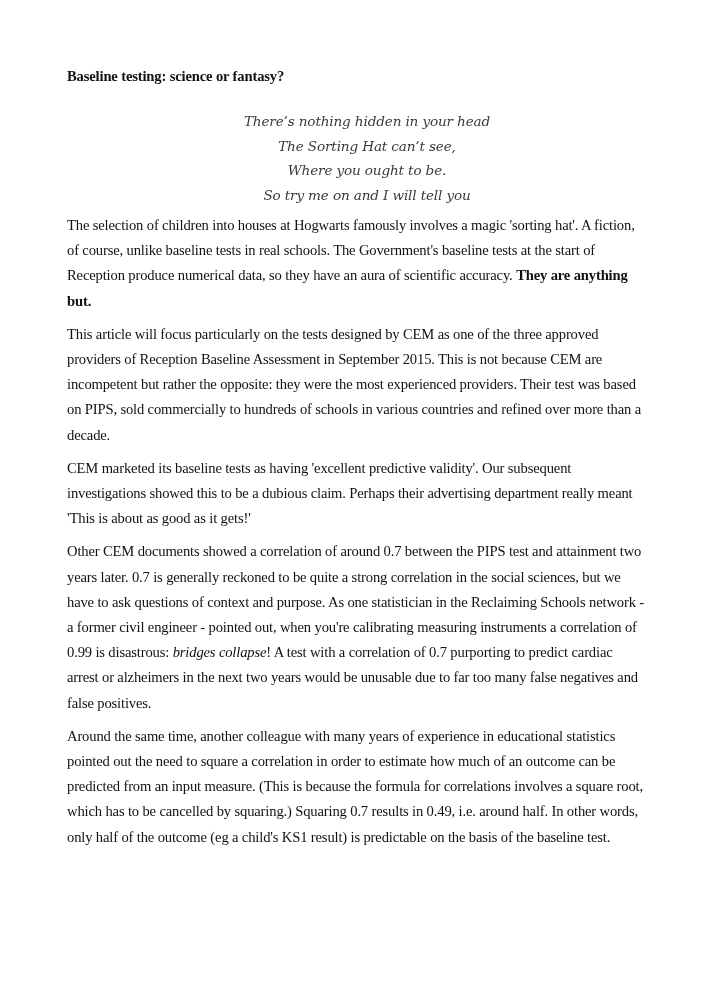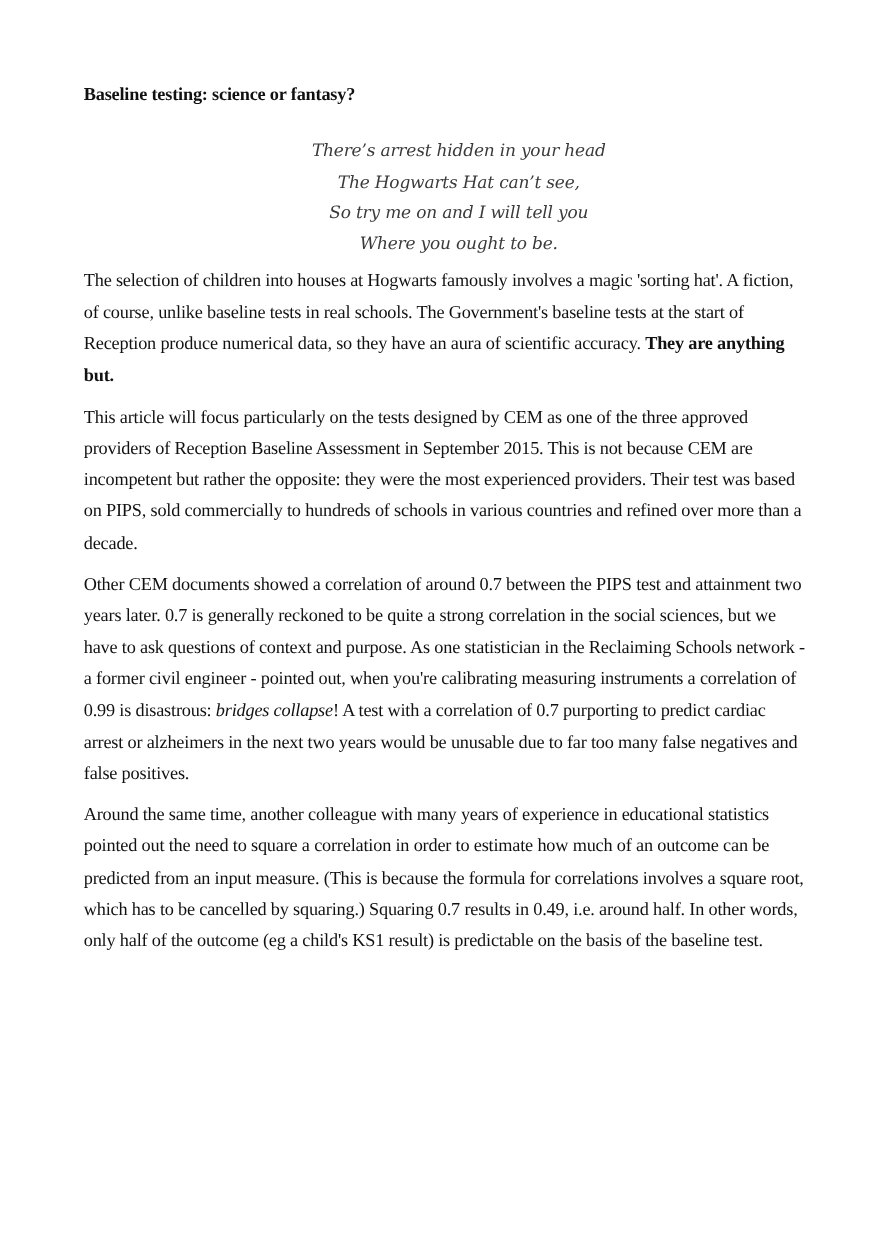--- a/index.html
+++ b/index.html
@@ -28,28 +28,29 @@
     .ital { font-style: italic; }
     .h2 { font-weight: bold; line-height: 25px; margin: 0 0 8px 0; }
   </style>
 </head>
 <body>
 
 <div class="page">
   <div class="heading">Baseline testing: science or fantasy?</div>
 
   <div class="poem">
-    <span class="poem-line">There’s arrest hidden in your head</span>
-    <span class="poem-line">The Hogwarts Hat can’t see,</span>
+    <span class="poem-line">There’s nothing hidden in your head</span>
+    <span class="poem-line">The Sorting Hat can’t see,</span>
+    <span class="poem-line">Where you ought to be.</span>
     <span class="poem-line">So try me on and I will tell you</span>
-    <span class="poem-line">Where you ought to be.</span>
   </div>
 
   <p class="body"><span>The selection of children into houses at Hogwarts famously involves a magic 'sorting hat'. A fiction, of course, unlike baseline tests in real schools. The Government's baseline tests at the start of Reception produce numerical data, so they have an aura of scientific accuracy. </span><span class="bold">They are anything but.</span></p>
 
   <p class="body">This article will focus particularly on the tests designed by CEM as one of the three approved providers of Reception Baseline Assessment in September 2015. This is not because CEM are incompetent but rather the opposite: they were the most experienced providers. Their test was based on PIPS, sold commercially to hundreds of schools in various countries and refined over more than a decade.</p>
 
 
+  <p class="body">CEM marketed its baseline tests as having 'excellent predictive validity'. Our subsequent investigations showed this to be a dubious claim. Perhaps their advertising department really meant 'This is about as good as it gets!'</p>
 
   <p class="body"><span>Other CEM documents showed a correlation of around 0.7 between the PIPS test and attainment two years later. 0.7 is generally reckoned to be quite a strong correlation in the social sciences, but we have to ask questions of context and purpose. As one statistician in the Reclaiming Schools network - a former civil engineer - pointed out, when you're calibrating measuring instruments a correlation of 0.99 is disastrous: </span><span class="ital">bridges collapse</span><span>! A test with a correlation of 0.7 purporting to predict cardiac arrest or alzheimers in the next two years would be unusable due to far too many false negatives and false positives.</span></p>
 
   <p class="body">Around the same time, another colleague with many years of experience in educational statistics pointed out the need to square a correlation in order to estimate how much of an outcome can be predicted from an input measure. (This is because the formula for correlations involves a square root, which has to be cancelled by squaring.) Squaring 0.7 results in 0.49, i.e. around half. In other words, only half of the outcome (eg a child's KS1 result) is predictable on the basis of the baseline test.</p>
 </div>
 
 </body></html>

